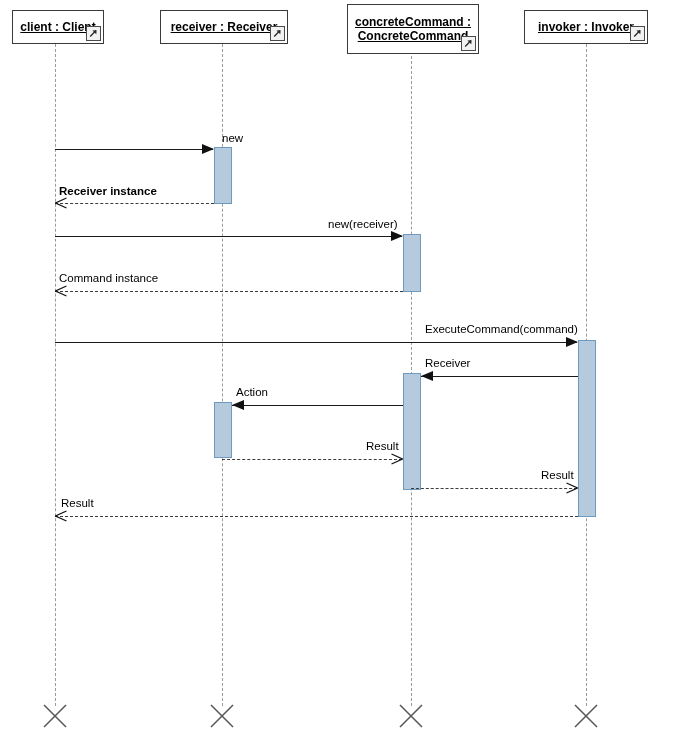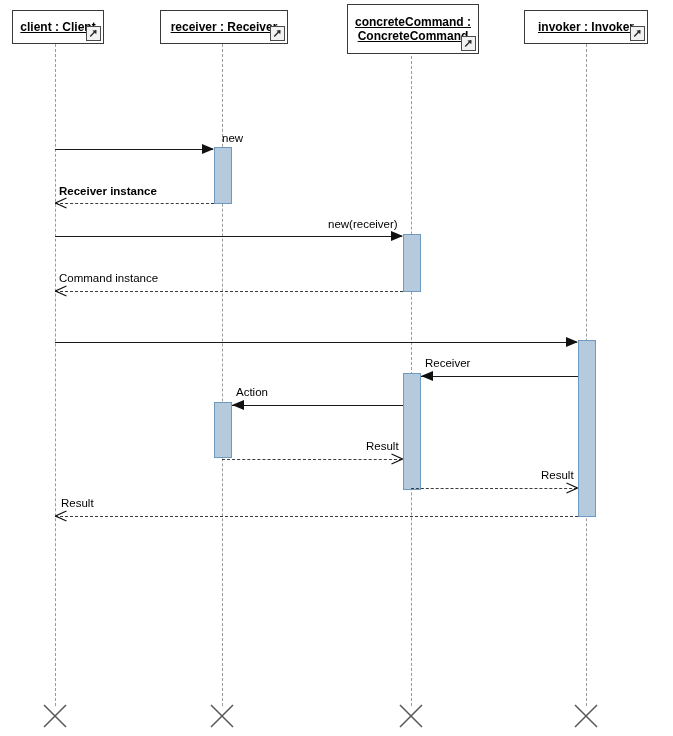--- a/index.html
+++ b/index.html
@@ -181,20 +181,21 @@
         <path d="M11.5 1 L0.5 6 L11.5 11" fill="none" stroke="#111" stroke-width="1.2"></path>
       </svg>
     </div>
     <div class="msg-label" style="left: 59px; top: 272px;">Command instance</div>
     <div class="msg-line solid" style="left: 55px; top: 342px; width: 522px;"></div>
     <div class="msg-head" style="left: 566px; top: 336px;">
       <svg width="12" height="12" viewBox="0 0 12 12">
         <path d="M0 1 L12 6 L0 11 Z" fill="#111"></path>
       </svg>
     </div>
+    <div class="msg-label" style="left: 425px; top: 323px;">ExecuteCommand(command)</div>
     <div class="msg-line solid" style="left: 421px; top: 376px; width: 157px;"></div>
     <div class="msg-head" style="left: 421px; top: 370px;">
       <svg width="12" height="12" viewBox="0 0 12 12">
         <path d="M12 1 L0 6 L12 11 Z" fill="#111"></path>
       </svg>
     </div>
     <div class="msg-label" style="left: 425px; top: 357px;">Receiver</div>
     <div class="msg-line solid" style="left: 232px; top: 405px; width: 171px;"></div>
     <div class="msg-head" style="left: 232px; top: 399px;">
       <svg width="12" height="12" viewBox="0 0 12 12">

